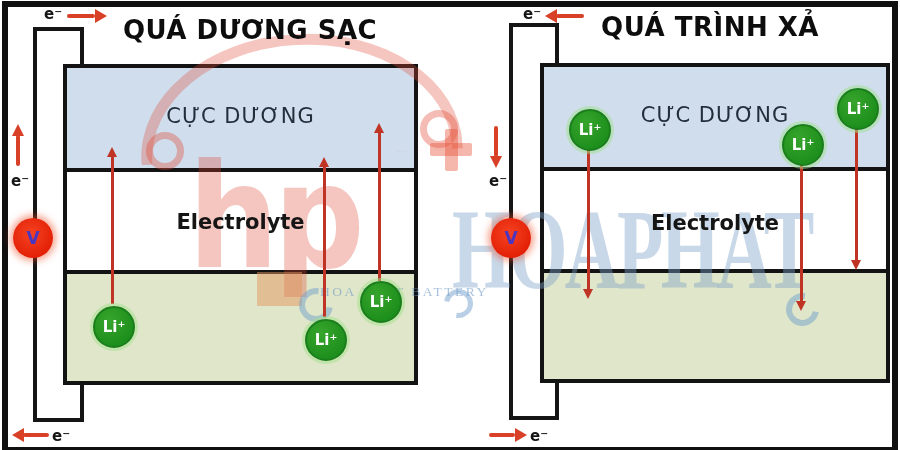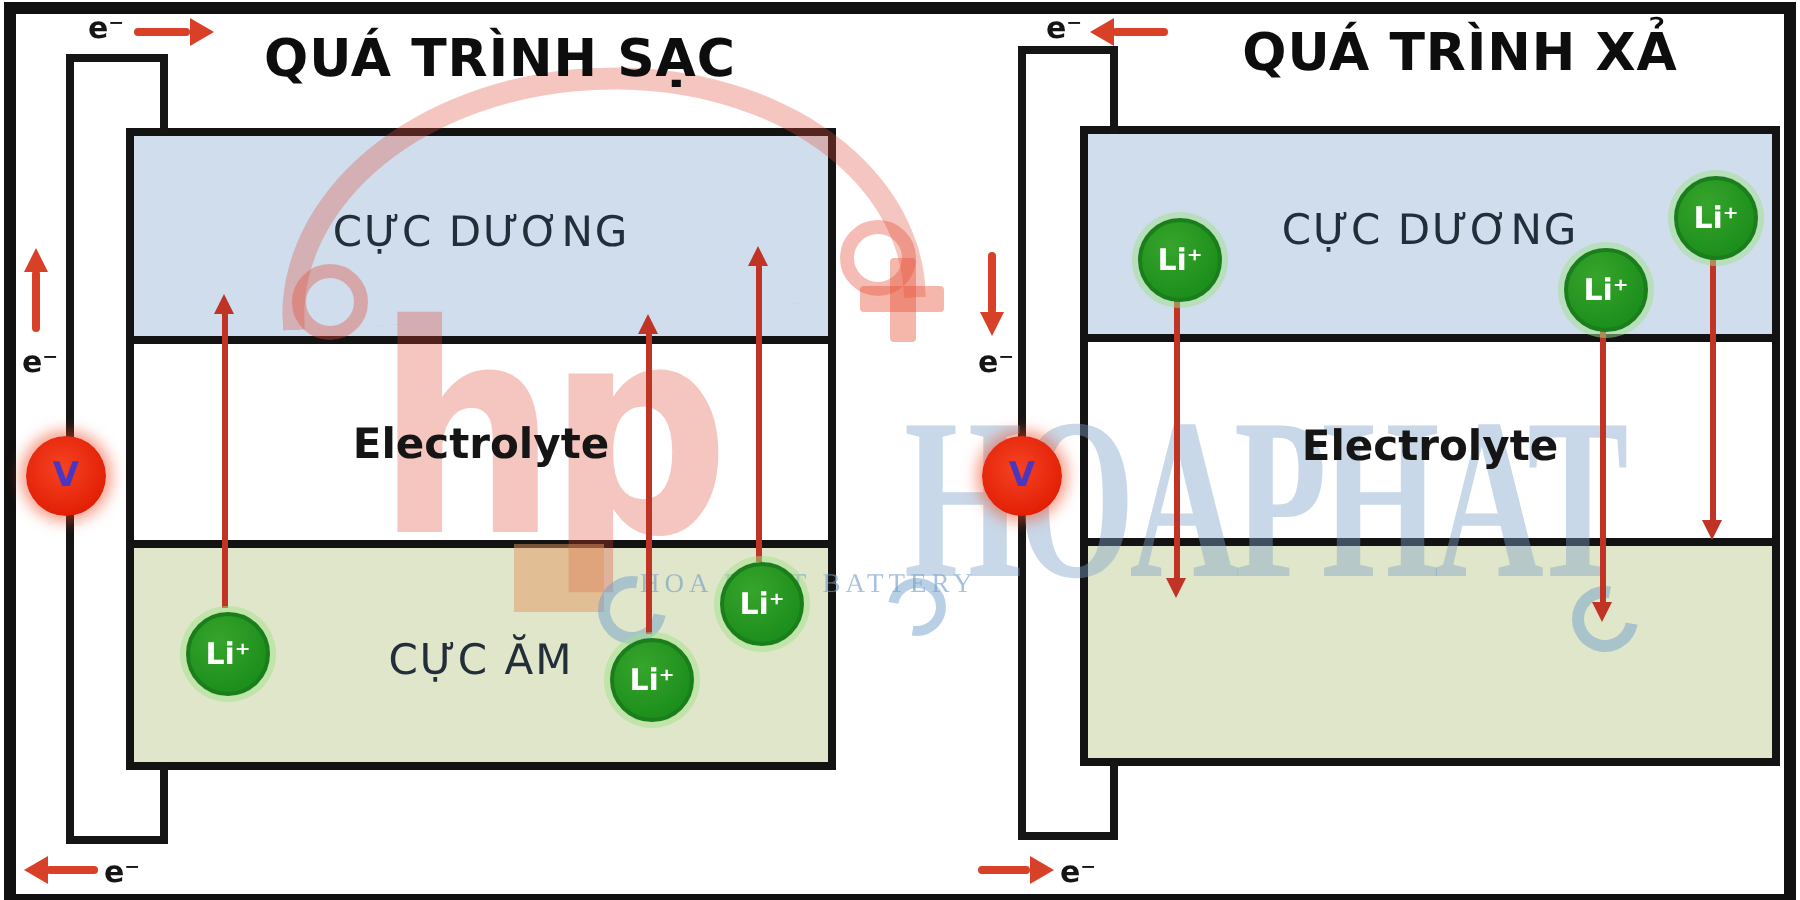--- a/index.html
+++ b/index.html
@@ -73,21 +73,21 @@
   <div class="abs wm wm-plusbar" style="left:445px;top:129px;width:13px;height:42px;"></div>
   <div class="abs wm wm-hp" style="left:188px;top:152px;">hp</div>
   <div class="abs wm wm-orange" style="left:257px;top:272px;"></div>
 
   <div class="abs wm wm-brand" style="left:452px;top:192px;">HOAPHAT</div>
   <div class="abs wm wm-sub" style="left:320px;top:284px;">HOA PHAT BATTERY</div>
   <div class="abs wm wm-wrench" style="left:299px;top:288px;width:22px;height:22px;transform:rotate(55deg);"></div>
   <div class="abs wm wm-wrench" style="left:444px;top:289px;width:19px;height:19px;border-width:5px;transform:rotate(-125deg);"></div>
   <div class="abs wm wm-wrench" style="left:786px;top:293px;width:21px;height:21px;transform:rotate(55deg);"></div>
 
-  <div class="abs title" style="left:120px;top:15px;width:260px;">QUÁ TRÌNH SẠC</div>
+  <div class="abs title" style="left:120px;top:15px;width:260px;">QUÁ DƯƠNG SẠC</div>
 
   <div class="abs wire" style="left:33px;top:27px;width:4px;height:395px;"></div>
   <div class="abs wire" style="left:33px;top:27px;width:51px;height:4px;"></div>
   <div class="abs wire" style="left:80px;top:27px;width:4px;height:40px;"></div>
   <div class="abs wire" style="left:33px;top:418px;width:51px;height:4px;"></div>
   <div class="abs wire" style="left:80px;top:383px;width:4px;height:39px;"></div>
 
   <div class="abs elabel" style="left:44px;top:5px;">e⁻</div>
   <div class="abs cline" style="left:67px;top:14px;width:28px;height:4px;"></div>
   <div class="abs tri tri-right" style="left:95px;top:9px;"></div>
@@ -106,40 +106,39 @@
 
   <div class="abs bat-border" style="left:63px;top:64px;width:347px;height:313px;"></div>
   <div class="abs layer" style="left:67px;top:68px;width:347px;height:100px;background:#cfdded;"></div>
   <div class="abs divider" style="left:67px;top:168px;width:347px;height:4px;"></div>
   <div class="abs layer" style="left:67px;top:172px;width:347px;height:98px;background:#ffffff;"></div>
   <div class="abs divider" style="left:67px;top:270px;width:347px;height:4px;"></div>
   <div class="abs layer" style="left:67px;top:274px;width:347px;height:107px;background:#e0e6c9;"></div>
 
   <div class="abs layer-label" style="left:67px;top:104px;width:347px;">CỰC DƯƠNG</div>
   <div class="abs electrolyte-label" style="left:67px;top:210px;width:347px;">Electrolyte</div>
-  <div class="abs layer-label" style="left:67px;top:318px;width:347px;">CỰC ĂM</div>
 
   <div class="abs itri-up" style="left:107px;top:147px;"></div>
   <div class="abs iline" style="left:111px;top:157px;width:3px;height:147px;"></div>
   <div class="abs itri-up" style="left:319px;top:157px;"></div>
   <div class="abs iline" style="left:323px;top:167px;width:3px;height:150px;"></div>
   <div class="abs itri-up" style="left:374px;top:123px;"></div>
   <div class="abs iline" style="left:378px;top:133px;width:3px;height:148px;"></div>
 
   <div class="abs ion" style="left:93px;top:306px;">
       <span>Li⁺</span>
     </div>
   <div class="abs ion" style="left:305px;top:319px;">
       <span>Li⁺</span>
     </div>
   <div class="abs ion" style="left:360px;top:281px;">
       <span>Li⁺</span>
     </div>
 
-  <div class="abs title" style="left:600px;top:12px;width:260px;">QUÁ TRÌNH XẢ</div>
+  <div class="abs title" style="left:580px;top:12px;width:260px;">QUÁ TRÌNH XẢ</div>
 
   <div class="abs wire" style="left:509px;top:23px;width:4px;height:397px;"></div>
   <div class="abs wire" style="left:509px;top:23px;width:50px;height:4px;"></div>
   <div class="abs wire" style="left:555px;top:23px;width:4px;height:44px;"></div>
   <div class="abs wire" style="left:509px;top:416px;width:50px;height:4px;"></div>
   <div class="abs wire" style="left:555px;top:381px;width:4px;height:39px;"></div>
 
   <div class="abs elabel" style="left:523px;top:5px;">e⁻</div>
   <div class="abs tri tri-left" style="left:545px;top:9px;"></div>
   <div class="abs cline" style="left:556px;top:14px;width:28px;height:4px;"></div>

